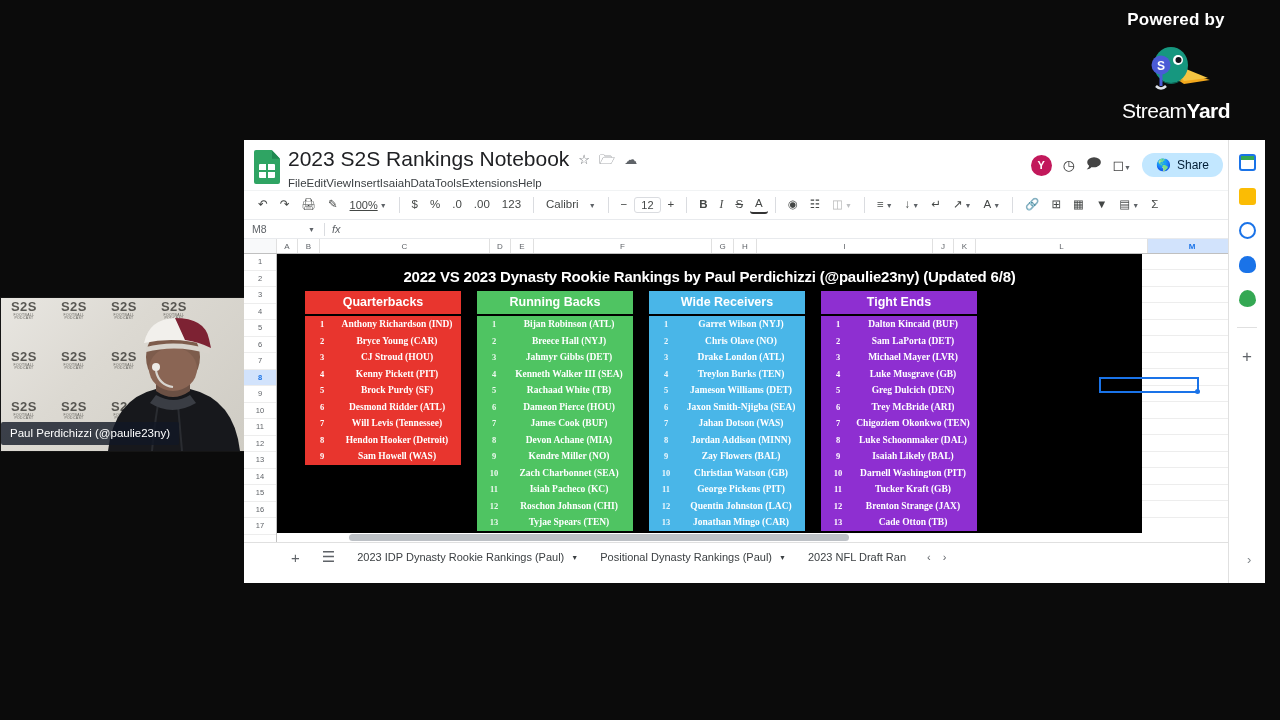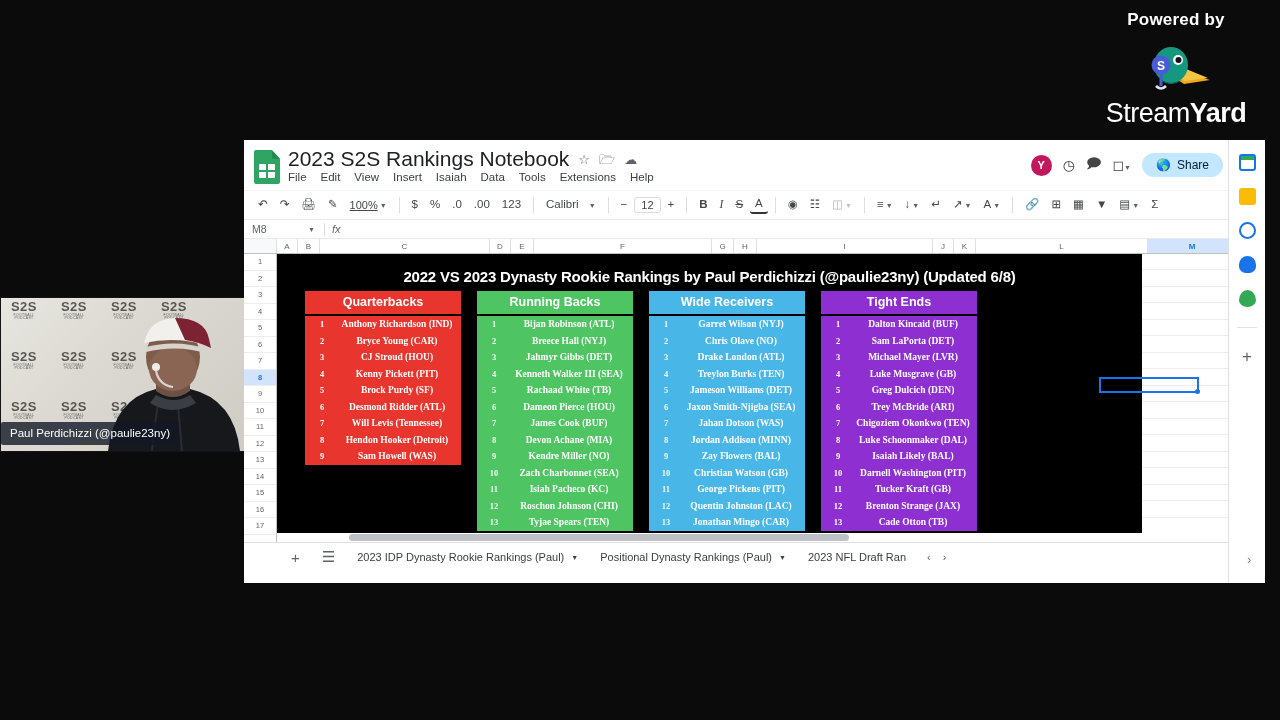--- a/index.html
+++ b/index.html
@@ -13,21 +13,21 @@
 
   
   #branding {
     position: absolute; right: 14px; top: 10px;
     width: 180px; text-align: center; color: #fff;
   }
   #branding .powered {
     font-size: 17px; font-weight: 600; letter-spacing: .2px; margin-bottom: 6px;
   }
   #duck { width: 72px; height: 62px; margin: 0 auto 2px; display: block; }
-  #wordmark { font-size: 27px; letter-spacing: -.5px; line-height: 1; white-space: nowrap; }
+  #wordmark { font-size: 21px; letter-spacing: -.5px; line-height: 1; white-space: nowrap; }
   #wordmark .light { font-weight: 400; }
   #wordmark .bold { font-weight: 700; }
 
   
   #webcam {
     position: absolute; left: 0; top: 297px; width: 245px; height: 155px;
     overflow: hidden; background: #c9c7c2; border: 1px solid #151515;
   }
   #backdrop {
     position: absolute; inset: 0;
@@ -77,21 +77,21 @@
   }
   #sheet-logo .tbl::before, #sheet-logo .tbl::after {
     content: ""; position: absolute; background: #2fa463;
   }
   #sheet-logo .tbl::before { left: 0; right: 0; top: 45%; height: 1.5px; }
   #sheet-logo .tbl::after { top: 0; bottom: 0; left: 45%; width: 1.5px; }
   #titlewrap { flex: 1 1 auto; min-width: 0; }
   #titlerow { display: flex; align-items: center; gap: 9px; }
   #doctitle { font-size: 21px; color: #202124; white-space: nowrap; }
   .hicon { color: #5f6368; font-size: 13px; cursor: pointer; line-height: 1; }
-  #menubar { display: flex; gap: 14px; margin-top: 0; }
+  #menubar { display: flex; gap: 0; margin-top: 6px; }
   #menubar span { font-size: 11.5px; color: #3c4043; cursor: pointer; white-space: nowrap; }
   #headright { display: flex; align-items: center; gap: 11px; margin-top: 6px; flex: none; }
   #avatar1 {
     width: 21px; height: 21px; border-radius: 50%;
     background: #c2185b; color: #fff; font-size: 11px;
     display: flex; align-items: center; justify-content: center; font-weight: 600;
   }
   .hdr-ico { color: #444; font-size: 14px; cursor: pointer; }
   #share {
     display: flex; align-items: center; gap: 6px;

